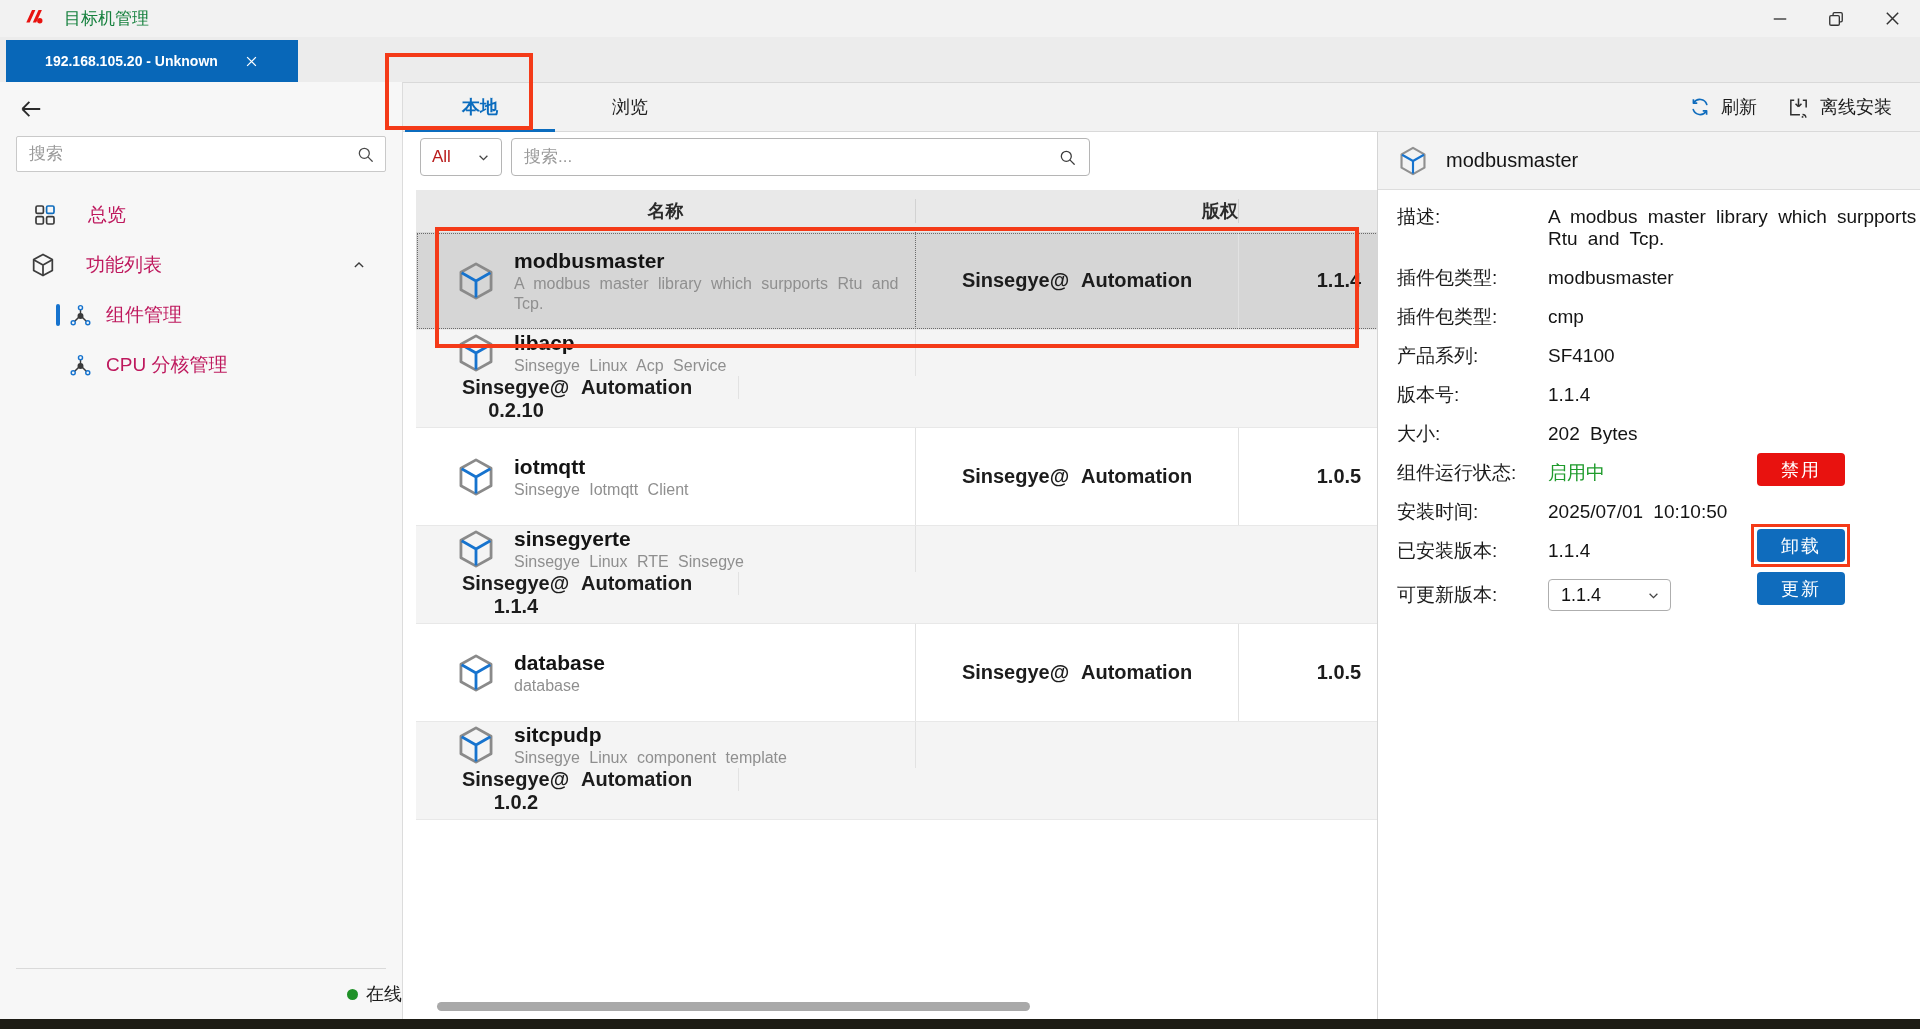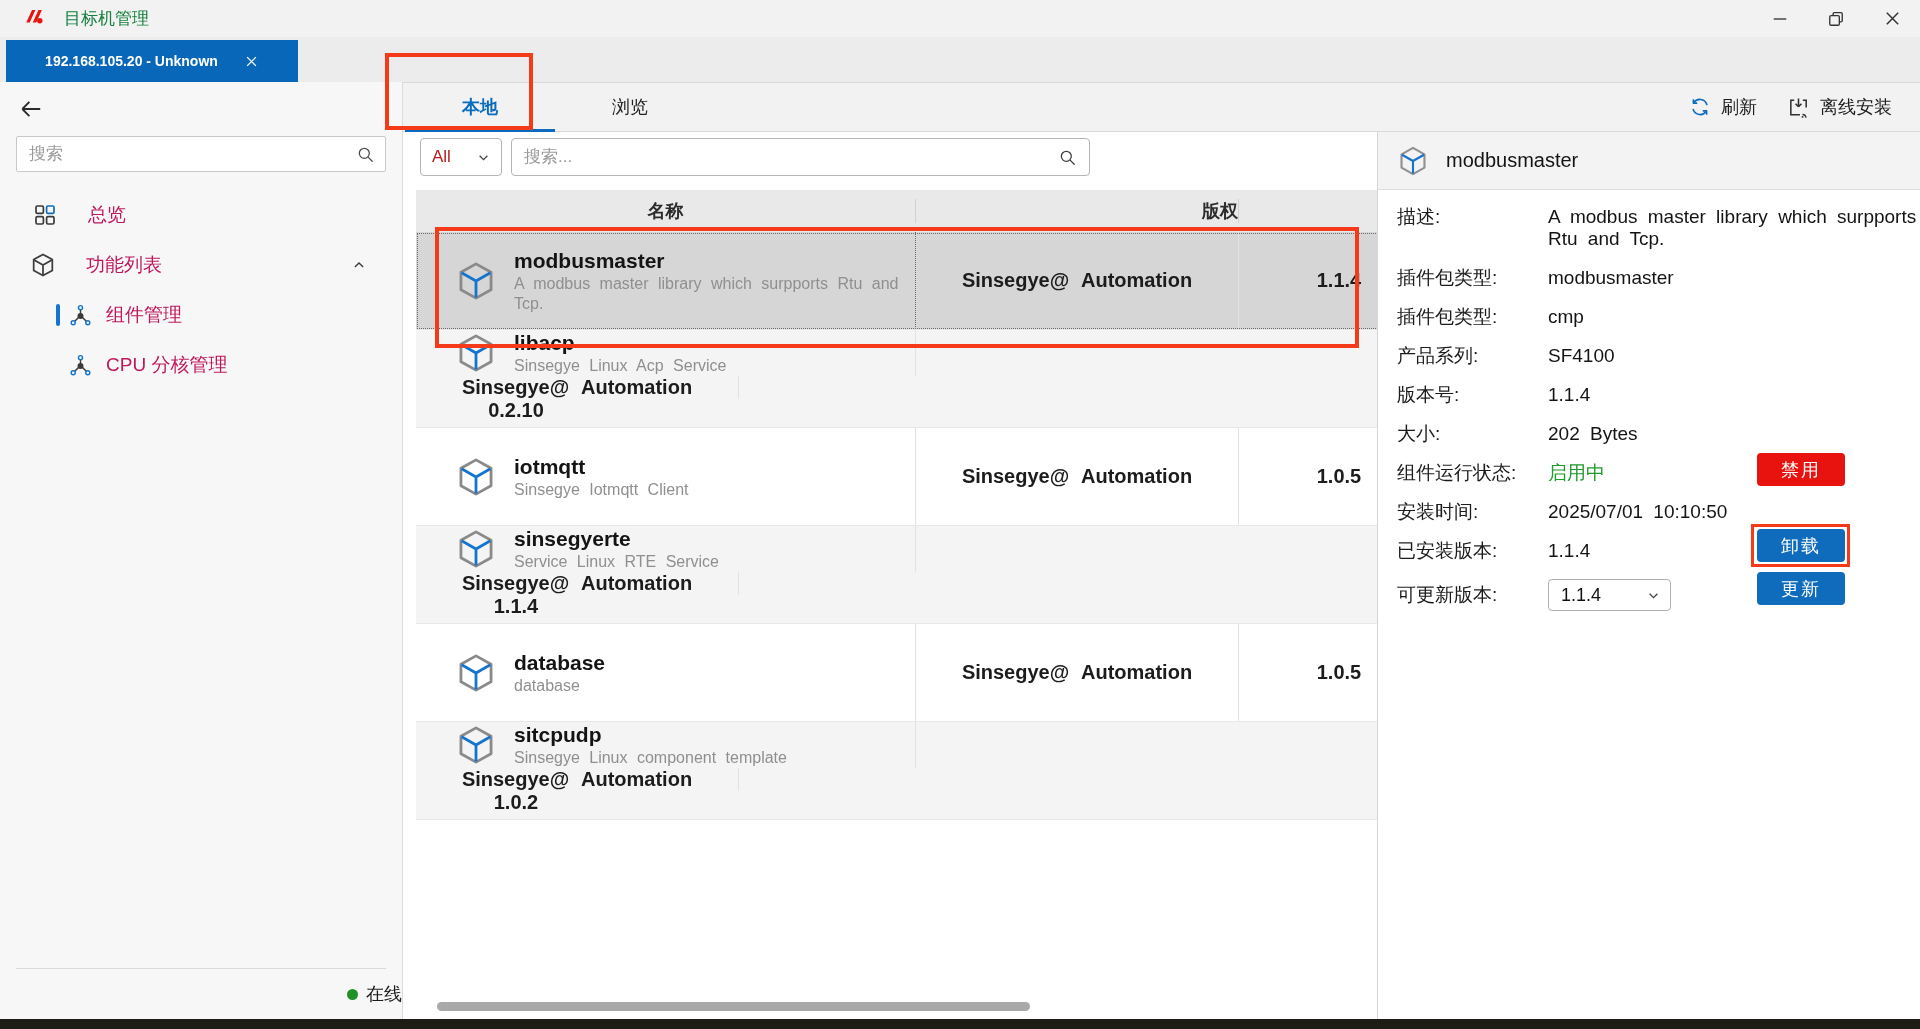--- a/index.html
+++ b/index.html
@@ -391,21 +391,21 @@
 
           <div class="trow alt">
             <div class="cell-name">
               <span style="--c1:#8a8a8a;">
                 <svg class="ic" width="42" height="42">
                     <use href="#i-cube"></use>
                   </svg>
                 </span>
               <div class="nm">
                 <div class="pkg-name">sinsegyerte</div>
-                <div class="pkg-desc">Service Linux RTE Service</div>
+                <div class="pkg-desc">Sinsegye Linux RTE Sinsegye</div>
               </div>
             </div>
             <div class="cell-copy">Sinsegye@ Automation</div>
             <div class="cell-ver">1.1.4</div>
           </div>
 
           <div class="trow">
             <div class="cell-name">
               <span style="--c1:#8a8a8a;">
                 <svg class="ic" width="42" height="42">

